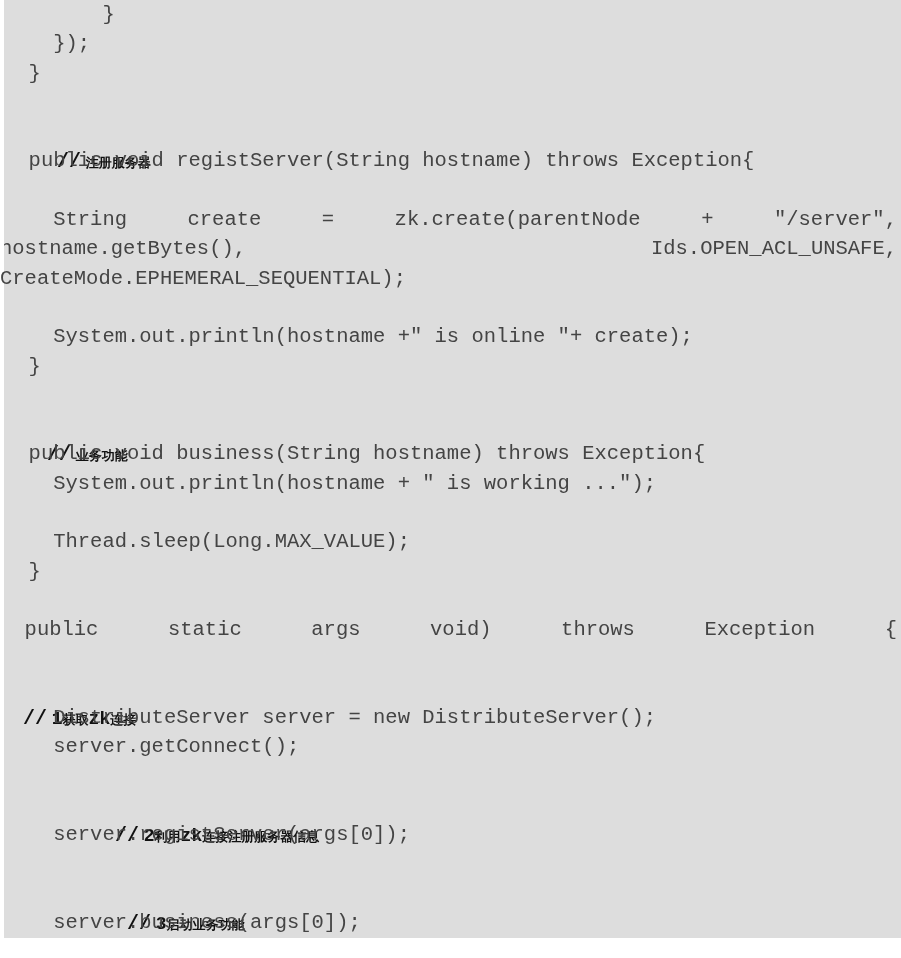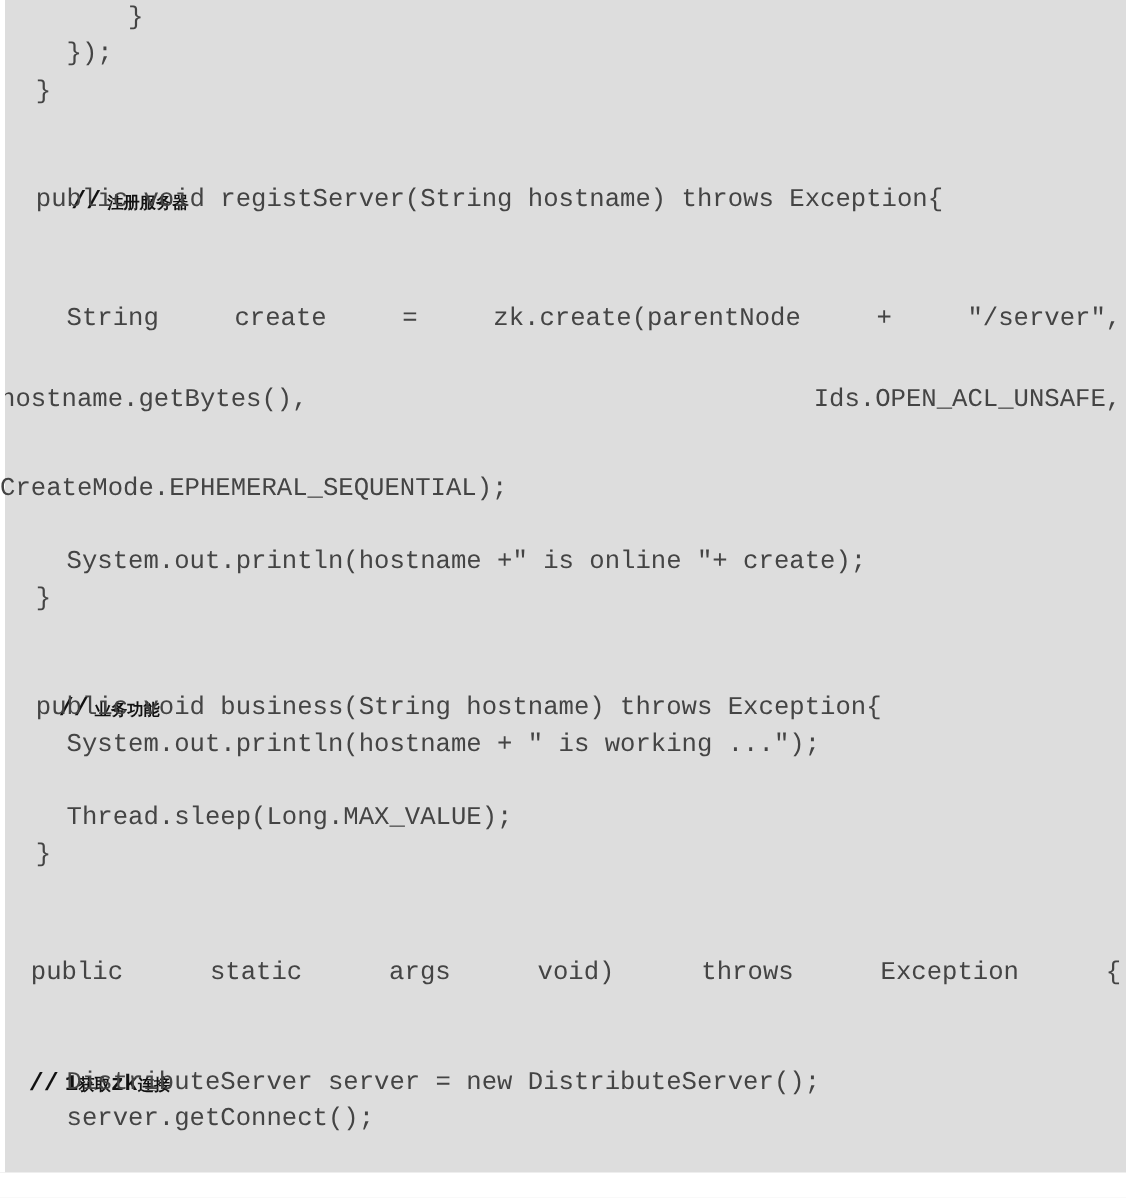--- a/index.html
+++ b/index.html
@@ -92,21 +92,20 @@
     line-height: 29.3px;
     font-size: 20.5px;
     color: #444444;
     white-space: pre;
   }
   .justified > span {
     white-space: pre;
   }
   .justified.wide {
     width: 893px;
-    margin-top: 36px;
   }
 </style>
 </head>
 <body>
 
 <div id="code-block">
 
   <span class="code-line">        }</span>
   <span class="code-line">    });</span>
   <span class="code-line">  }</span>
@@ -126,21 +125,21 @@
     <span>zk.create(parentNode</span>
     <span>+</span>
     <span>"/server",</span>
   </span>
 
   <span class="justified wide" style="margin-left:-4px;width:897px;">
     <span>hostname.getBytes(),</span>
     <span>Ids.OPEN_ACL_UNSAFE,</span>
   </span>
 
-  <span class="code-line" style="margin-left:-4px;margin-top:41px;">CreateMode.EPHEMERAL_SEQUENTIAL);</span>
+  <span class="code-line" style="margin-left:-4px;">CreateMode.EPHEMERAL_SEQUENTIAL);</span>
   <span class="code-line blank"></span>
 
   <span class="code-line">    System.out.println(hostname +" is online "+ create);</span>
   <span class="code-line">  }</span>
   <span class="code-line blank"></span>
 
   <span class="comment-line" style="padding-left:24px;">
     <span class="slashes">//</span><span> </span><span class="cjk">业务功能</span>
   </span>
 

